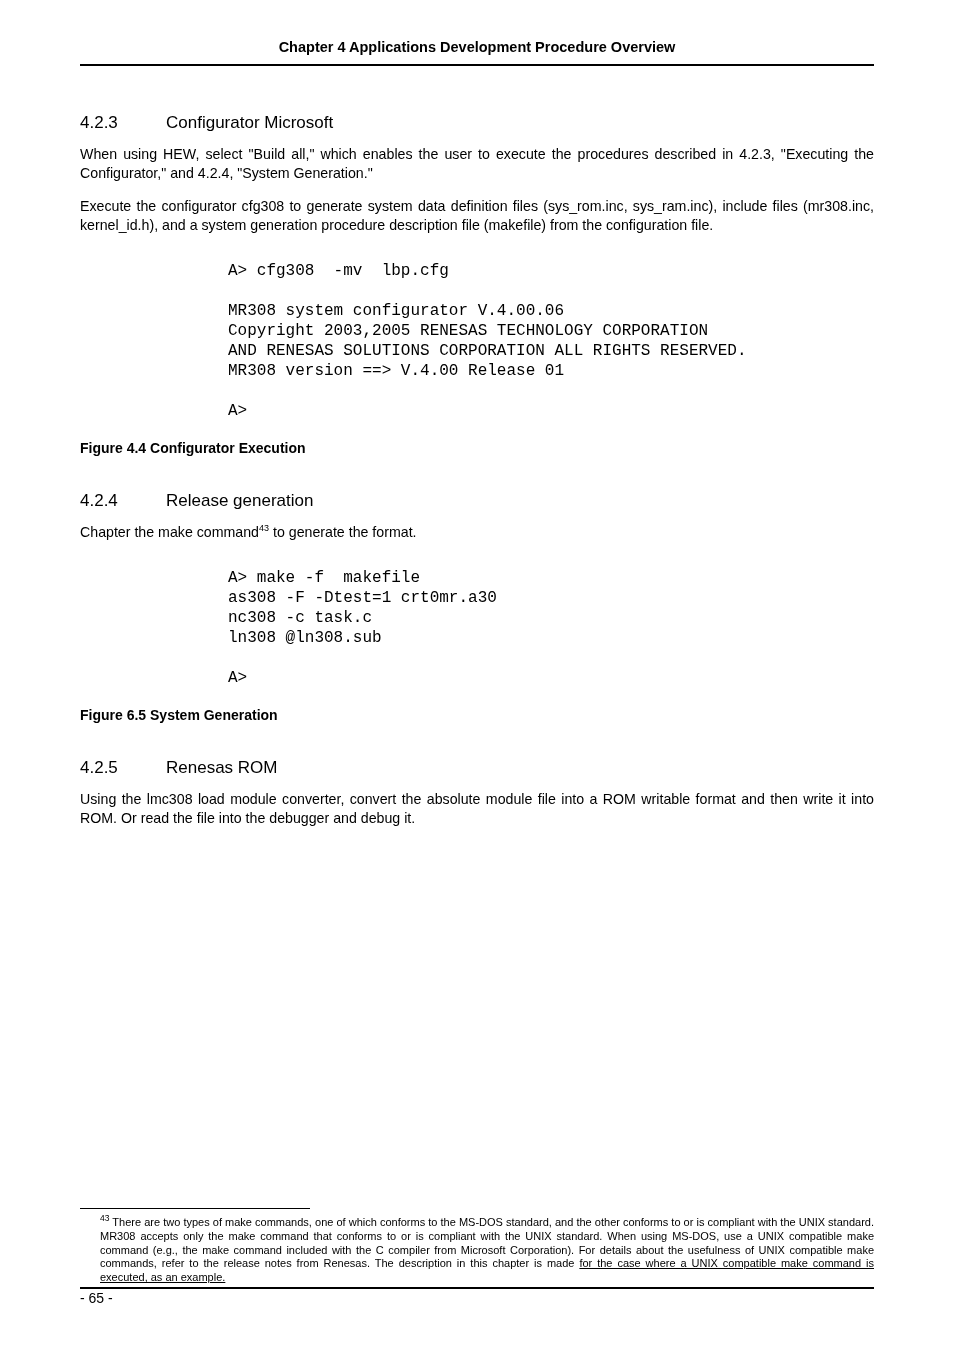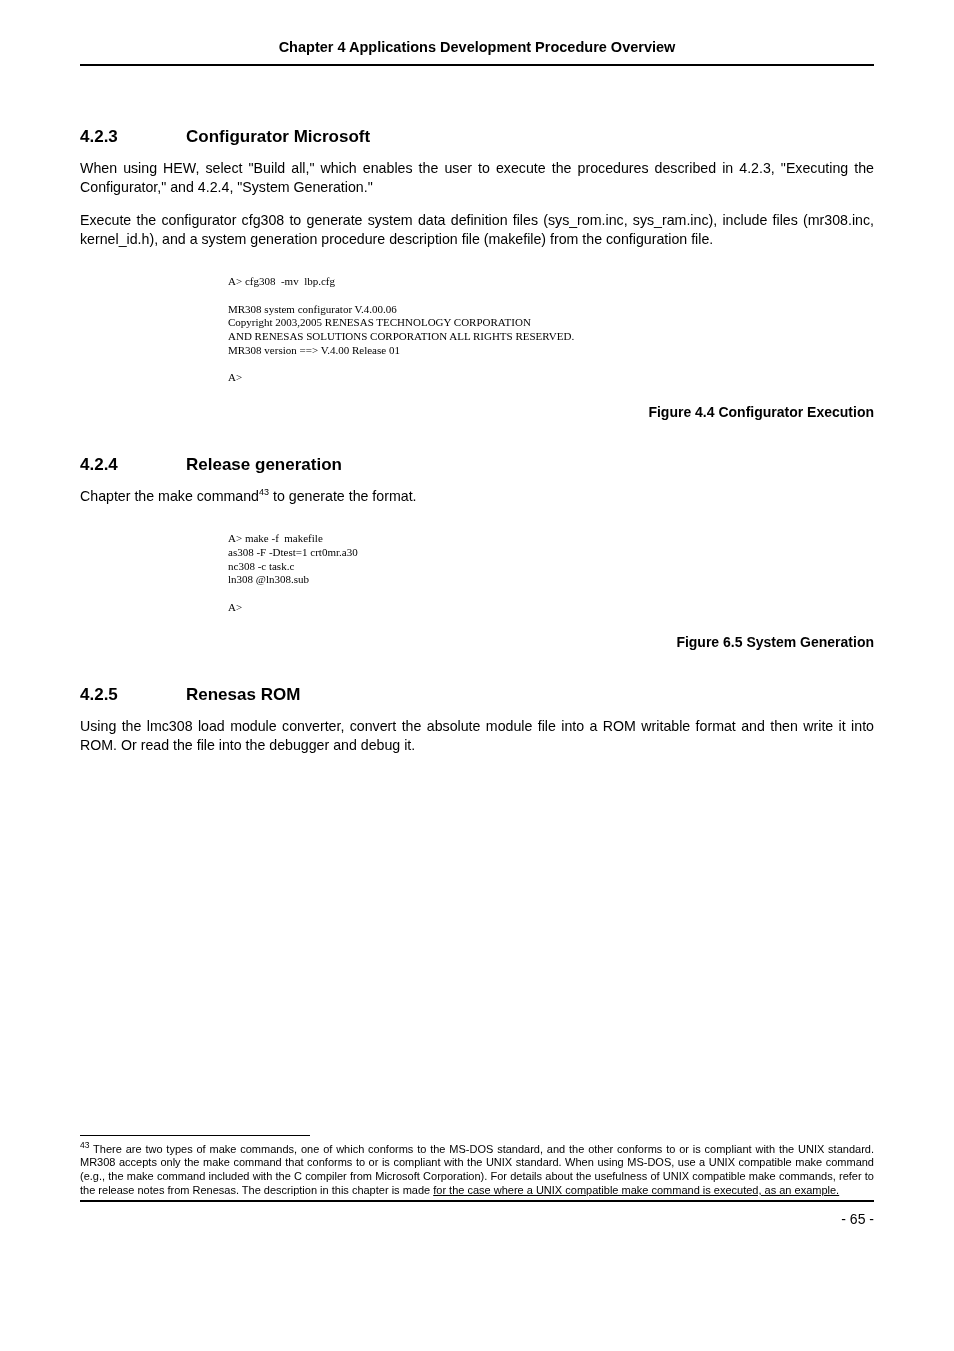--- a/index.html
+++ b/index.html
@@ -16,77 +16,76 @@
       color: #000;
       font-size: 14px;
       line-height: 1.35;
     }
     .header-bar {
       text-align: center;
       font-weight: bold;
       font-size: 14.5px;
       padding-bottom: 6px;
       border-bottom: 2px solid #000;
-      margin-bottom: 60px;
+      margin-bottom: 46px;
     }
     .section-heading {
       font-family: Arial, Helvetica, sans-serif;
-      font-weight: bold;
+      font-weight: normal;
       font-size: 17px;
       margin-bottom: 10px;
       display: flex;
-      gap: 20px;
     }
     .section-num {
       display: inline-block;
       width: 86px;
     }
     .body-para {
       text-align: justify;
       margin-bottom: 14px;
       font-size: 14.2px;
     }
     .code-block {
-      font-family: Liberation Serif, serif;
-      font-size: 11px;
+      font-family: Liberation Mono, monospace;
+      font-size: 16px;
       white-space: pre;
       margin: 26px 0 18px 148px;
       line-height: 1.25;
     }
     .figure-caption {
-      text-align: right;
+      text-align: left;
       font-weight: bold;
       font-size: 14px;
       margin-bottom: 32px;
     }
     .footnote-sep {
       border: none;
       border-top: 1px solid #000;
       width: 230px;
       margin-top: 380px;
       margin-bottom: 4px;
     }
     .footnote {
       font-size: 11px;
       text-align: justify;
       line-height: 1.25;
+      margin-left: 20px;
     }
     .footnote-ref {
       font-size: 8.5px;
       vertical-align: super;
     }
     .footnote-sup {
       font-size: 9px;
       vertical-align: super;
       line-height: 0;
     }
     .footer-bar {
       border-top: 2px solid #000;
-      text-align: right;
-      padding-top: 8px;
+      text-align: left;
       margin-top: 2px;
       font-size: 14px;
     }
     .underline {
       text-decoration: underline;
     }
   </style>
 </head>
 <body>
 

